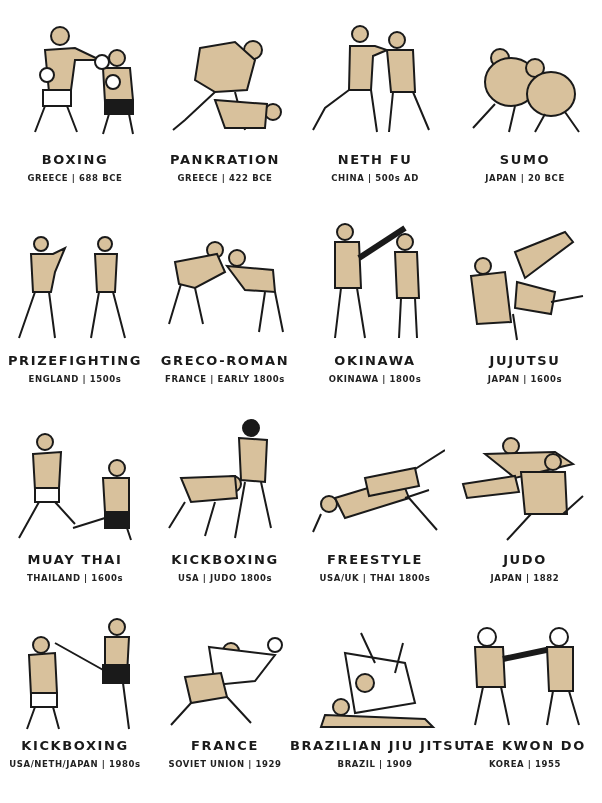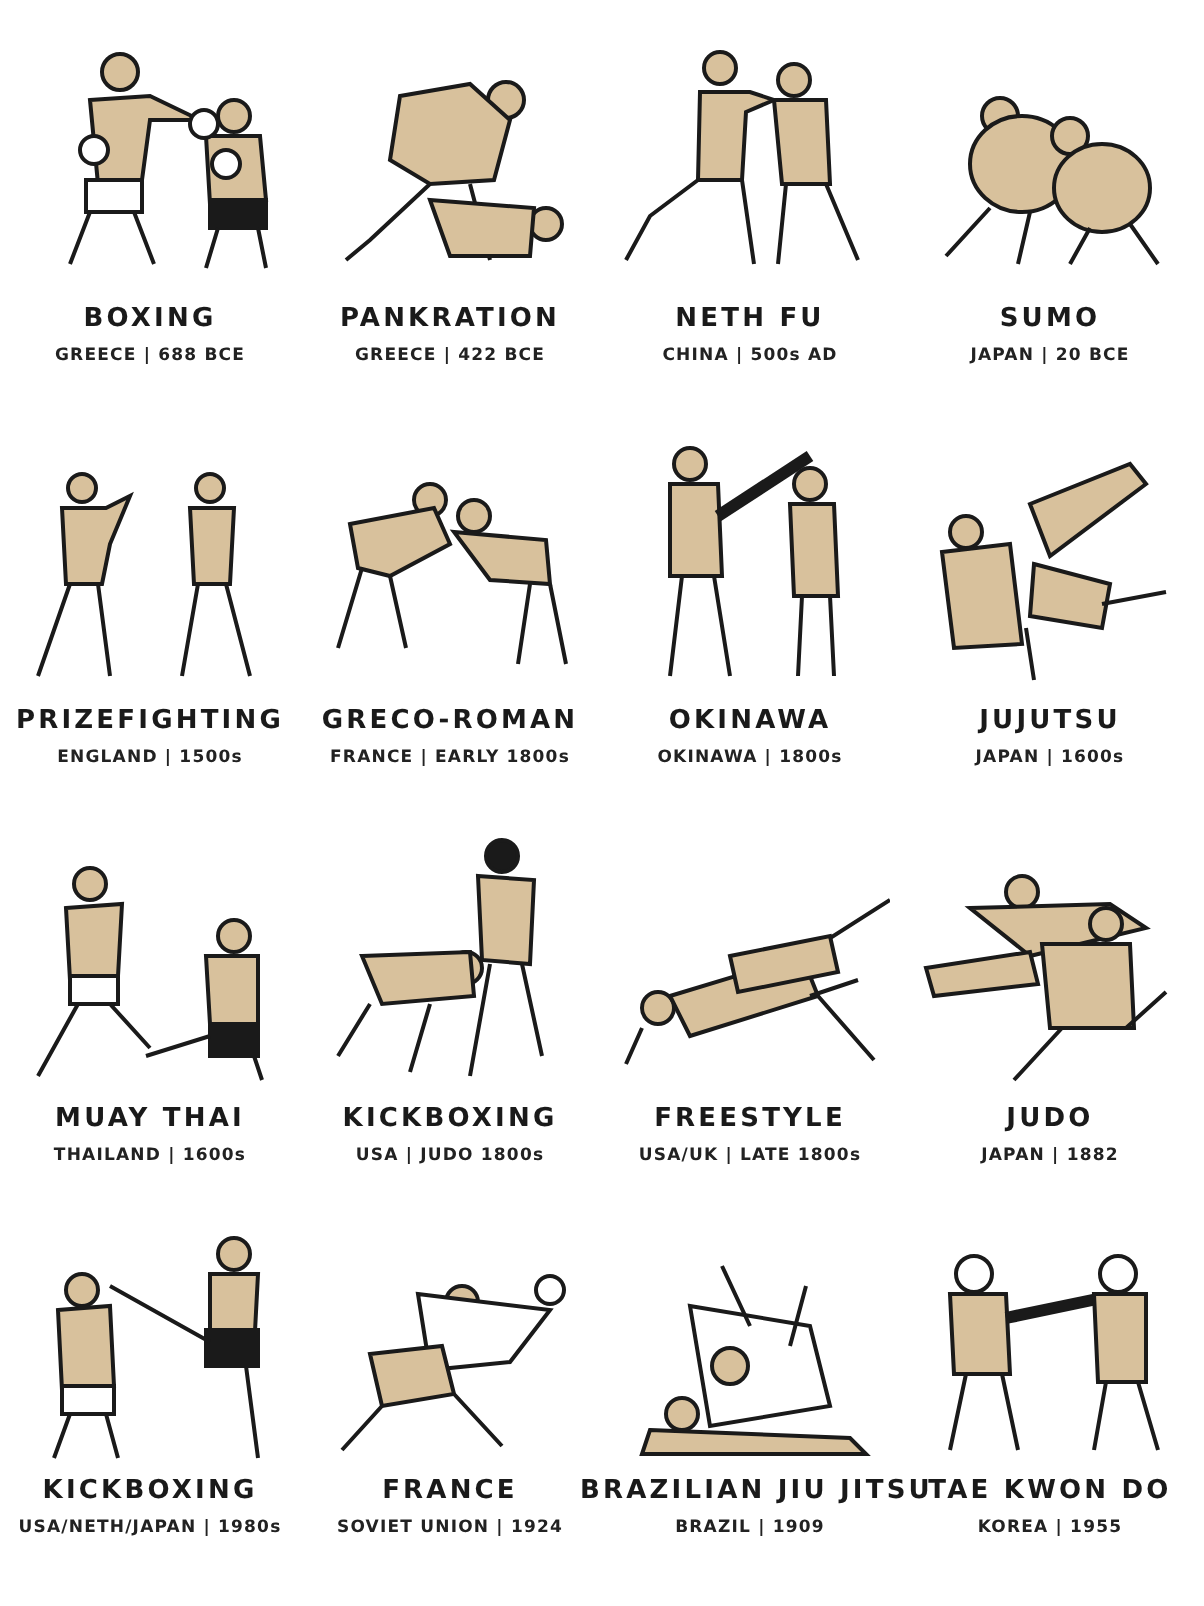--- a/index.html
+++ b/index.html
@@ -201,21 +201,21 @@
         <g fill="#d8c19c" stroke="#1a1a1a" stroke-width="2">
           <circle cx="24" cy="66" r="8"></circle>
             <path d="M30 60 L96 40 L104 60 L40 80 Z"></path>
           <path d="M96 40 L140 12 M100 60 L124 52" fill="none"></path>
           <path d="M60 40 L110 30 L114 48 L64 58 Z"></path>
           <path d="M16 76 L8 94 M104 60 L132 92" fill="none"></path>
         </g>
       </svg>
     </div>
     <div class="name" style="top:134px">FREESTYLE</div>
-    <div class="sub" style="top:155px">USA/UK | LATE 1800s</div>
+    <div class="sub" style="top:155px">USA/UK | THAI 1800s</div>
   </div>
 
   <div class="cell" style="left:450px;top:418px">
     <div class="art" style="top:10px">
       <svg width="140" height="118" viewBox="0 0 140 118">
         <g fill="#d8c19c" stroke="#1a1a1a" stroke-width="2">
           <circle cx="56" cy="18" r="8"></circle>
             <path d="M30 26 L100 24 L118 36 L60 50 Z"></path>
           <path d="M8 56 L60 48 L64 64 L12 70 Z"></path>
           <circle cx="98" cy="34" r="8"></circle>
@@ -253,21 +253,21 @@
         <g fill="#d8c19c" stroke="#1a1a1a" stroke-width="2">
           <circle cx="76" cy="26" r="8"></circle>
             <path d="M54 22 L120 30 L100 56 L60 60 Z" fill="#fff"></path>
           <path d="M30 52 L66 48 L72 72 L36 78 Z"></path>
           <path d="M36 78 L16 100 M72 72 L96 98" fill="none"></path>
           <circle cx="120" cy="20" r="7" fill="#fff"></circle>
         </g>
       </svg>
     </div>
     <div class="name" style="top:133px">FRANCE</div>
-    <div class="sub" style="top:154px">SOVIET UNION | 1924</div>
+    <div class="sub" style="top:154px">SOVIET UNION | 1929</div>
   </div>
 
   <div class="cell" style="left:300px;top:605px">
     <div class="art" style="top:18px">
       <svg width="140" height="110" viewBox="0 0 140 110">
         <g fill="#d8c19c" stroke="#1a1a1a" stroke-width="2">
           <path d="M40 30 L100 40 L110 80 L50 90 Z" fill="#fff"></path>
           <circle cx="60" cy="60" r="9"></circle>
             <path d="M56 10 L70 40 M98 20 L90 50" fill="none"></path>
           <path d="M20 92 L120 96 L128 104 L16 104 Z"></path>

